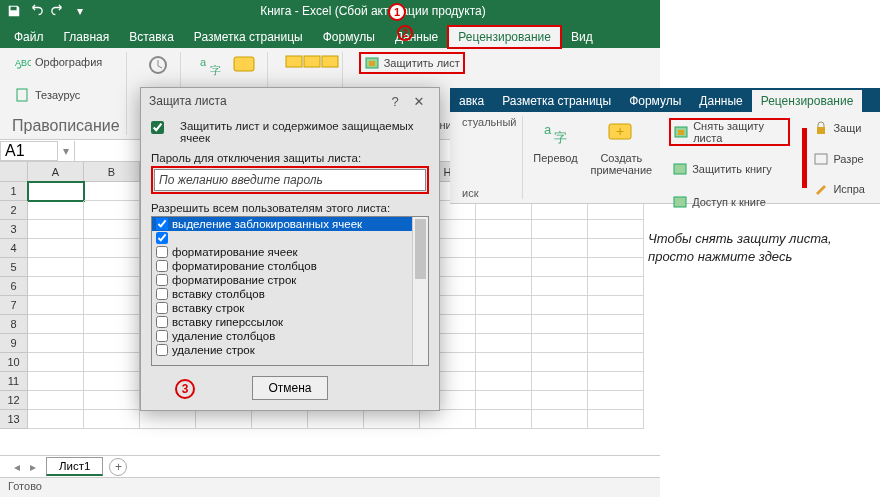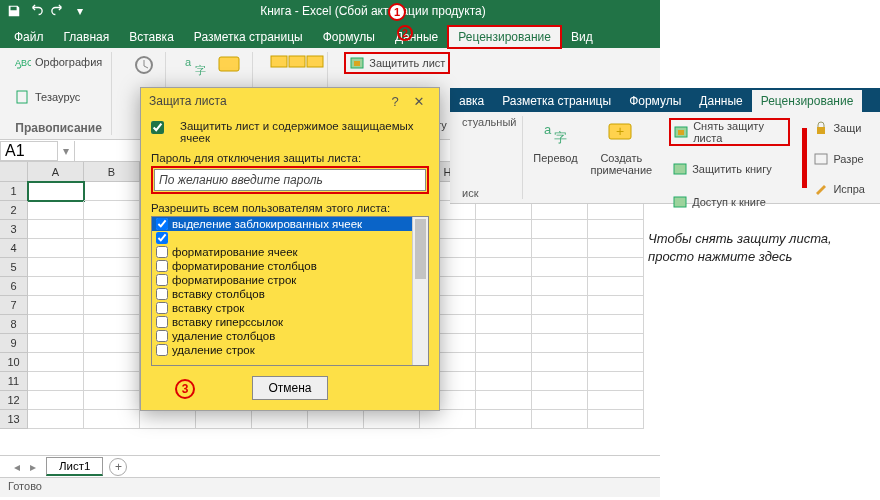--- a/index.html
+++ b/index.html
@@ -20,21 +20,21 @@
   .tabs .marker2 { position:absolute; left:397px; top:3px; width:16px; height:16px; border:2px solid #d00; border-radius:50%; color:#d00; font-weight:bold; font-size:10px; background:transparent; display:flex; align-items:center; justify-content:center; z-index:3;}
   .tab.review-hl { outline:2px solid #d00; outline-offset:-1px;}
 
   .ribbon { background: #f3f3f3; border-bottom: 1px solid #ccc; height: 92px; display:flex; padding: 4px 6px; gap: 10px; }
   .rgrp { display:flex; flex-direction:column; align-items:center; justify-content:space-between; padding: 0 6px; border-right:1px solid #d9d9d9;}
   .rgrp:last-child{border-right:none;}
   .rbtn { display:flex; align-items:center; gap:4px; font-size:11px; color:#444; padding:2px 3px; cursor:pointer;}
   .rbtn.big { flex-direction:column; width:48px; text-align:center; line-height:1.1;}
   .ricon { width:16px; height:16px; display:inline-block; }
   .ricon.big { width:30px; height:30px; }
-  .rlabel { font-size:12px; color:#666; text-align:center;font-weight:bold; }
+  .rlabel { font-size:16px; color:#666; text-align:center; }
   .protect-hl { border:2px solid #d00; padding:1px 3px; }
 
   .formula-bar { height:22px; border-bottom:1px solid #ccc; display:flex; align-items:center;}
   .namebox { width:58px; height:20px; border:1px solid #ccc; padding:0 4px; font-size:16px; display:flex; align-items:center; }
   .fb-rest { flex:1; border-left:1px solid #ccc; height:20px;}
   .fb-tri { width:16px; display:flex; align-items:center; justify-content:center; color:#888;}
 
   .grid { position:relative; }
   .colhead { display:flex; height:20px; border-bottom:1px solid #c6c6c6;}
   .corner { width:28px; border-right:1px solid #c6c6c6; background:#e6e6e6;}
@@ -46,21 +46,21 @@
 
   .sheetbar { position:absolute; left:0; width:660px; top:455px; height:22px; background:#fff; border-top:1px solid #ccc; display:flex; align-items:center; padding-left:10px; gap:6px;}
   .sheetnav { display:flex; gap:2px; color:#888;}
   .sheetnav span{width:14px; text-align:center; cursor:pointer;}
   .sheet-tab { background:#fff; border:1px solid #9a9a9a; border-bottom:2px solid #217346; padding:2px 12px; font-size:11.5px; }
   .sheet-add { width:18px;height:18px;border:1px solid #aaa; border-radius:50%; display:flex; align-items:center; justify-content:center; color:#666; font-size:12px;}
 
   .status { position:absolute; left:0; width:660px; top:477px; height:20px; background:#f3f3f3; border-top:1px solid #ccc; padding:2px 8px; font-size:11px; color:#555;}
 
   
-  .dlg { position:absolute; left:140px; top:87px; width:300px; background:#fde047; border:1px solid #9f9f9f; box-shadow:0 4px 20px rgba(0,0,0,.35); z-index:10;}
+  .dlg { position:absolute; left:140px; top:87px; width:300px; background:#e5e5e5; border:1px solid #9f9f9f; box-shadow:0 4px 20px rgba(0,0,0,.35); z-index:10;}
   .dlg-title { height:26px; display:flex; align-items:center; padding:0 8px; font-size:12px; color:#444; }
   .dlg-title .sp { flex:1;}
   .dlg-title .q, .dlg-title .x { width:24px; text-align:center; color:#555; cursor:pointer; font-size:13px;}
   .dlg-body { padding:6px 10px 10px;}
   .dlg-chk { display:flex; align-items:flex-start; gap:16px; font-size:11.5px; color:#222; margin-bottom:8px;}
   .dlg-chk input{ margin-top:1px; accent-color:#217346;}
   .dlg-lbl { font-size:11.5px; color:#222; margin-bottom:2px;}
   .dlg-input { width:100%; height:22px; border:1px solid #888; padding:8px 4px; font-style:italic; color:#444; font-size:12px;}
   .pw-wrap { border:2px solid #d00; padding:1px; margin-bottom:8px; margin-top:-16px;}
   .dlg-list { border:1px solid #888; height:150px; overflow:hidden; position:relative; margin-bottom:10px;}

